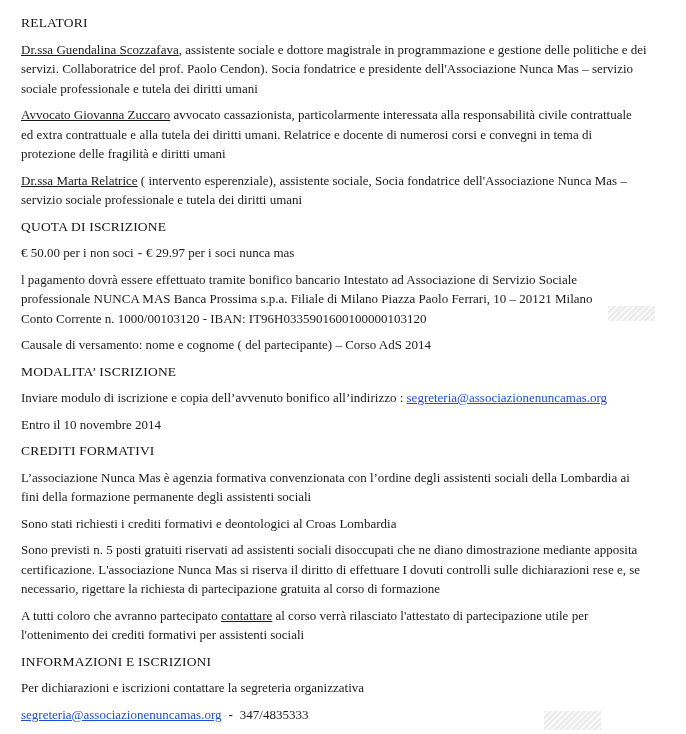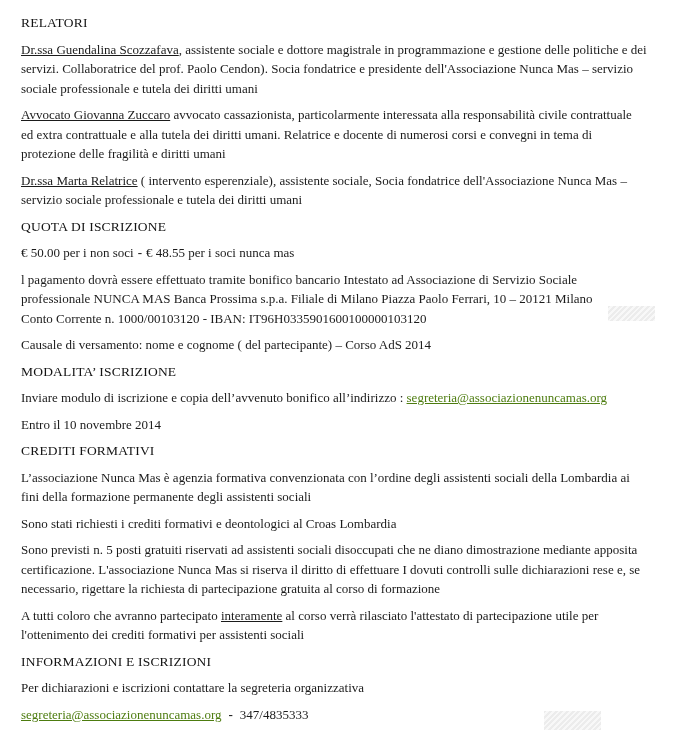--- a/index.html
+++ b/index.html
@@ -23,21 +23,21 @@
     margin: 0 0 7px 0;
     letter-spacing: 0.2px;
   }
   p.para {
     margin: 0 0 7px 0;
     max-width: 655px;
   }
   .pre { white-space: pre-line; }
   .u { text-decoration: underline; text-align: right; }
   .link {
-    color: #4d7c0f;
+    color: #1d4ed8;
     text-decoration: underline;
     cursor: pointer;
   }
   .sep  { font-weight: bold; margin: 0 4px; }
   .sep2 { font-weight: bold; margin: 0 7px; }
   .artifact {
     position: absolute;
     background: repeating-linear-gradient(135deg, #ececec 0 2px, #f8f8f8 2px 4px);
   }
   .a1 { left: 608px; top: 306px; width: 47px; height: 15px; }
@@ -54,21 +54,21 @@
 
 <p class="para"><span class="u">Avvocato Giovanna Zuccaro</span><span class="pre"> avvocato cassazionista, particolarmente interessata alla responsabilità civile contrattuale
 ed extra contrattuale e alla tutela dei diritti umani. Relatrice e docente di numerosi corsi e convegni in tema di
 protezione delle fragilità e diritti umani</span></p>
 
 <p class="para"><span class="u">Dr.ssa Marta Relatrice</span><span class="pre"> ( intervento esperenziale), assistente sociale, Socia fondatrice dell'Associazione Nunca Mas –
 servizio sociale professionale e tutela dei diritti umani</span></p>
 
 <h2>QUOTA DI ISCRIZIONE</h2>
 
-<p class="para"><span>€ 50.00 per i non soci</span><span class="sep">-</span><span>€ 48.55 per i soci nunca mas</span></p>
+<p class="para"><span>€ 50.00 per i non soci</span><span class="sep">-</span><span>€ 29.97 per i soci nunca mas</span></p>
 
 <p class="para pre">l pagamento dovrà essere effettuato tramite bonifico bancario Intestato ad Associazione di Servizio Sociale
 professionale NUNCA MAS Banca Prossima s.p.a. Filiale di Milano Piazza Paolo Ferrari, 10 – 20121 Milano
 Conto Corrente n. 1000/00103120  - IBAN: IT96H0335901600100000103120</p>
 
 <p class="para">Causale di versamento: nome e cognome ( del partecipante) – Corso AdS 2014</p>
 
 <h2>MODALITA’ ISCRIZIONE</h2>
 
 <p class="para"><span>Inviare modulo di iscrizione e copia dell’avvenuto bonifico all’indirizzo : </span><a class="link">segreteria@associazionenuncamas.org</a></p>
@@ -79,21 +79,21 @@
 
 <p class="para pre">L’associazione Nunca Mas è agenzia formativa convenzionata con l’ordine degli assistenti sociali della Lombardia ai
 fini della formazione permanente degli assistenti sociali</p>
 
 <p class="para">Sono stati richiesti i crediti formativi e deontologici al Croas Lombardia</p>
 
 <p class="para pre">Sono previsti n. 5 posti gratuiti riservati ad assistenti sociali disoccupati che ne diano dimostrazione mediante apposita
 certificazione. L'associazione Nunca Mas si riserva il diritto di effettuare I dovuti controlli sulle dichiarazioni rese e, se
 necessario, rigettare la richiesta di partecipazione gratuita al corso di formazione</p>
 
-<p class="para"><span>A tutti coloro che avranno partecipato </span><span class="u">interamente</span><span class="pre"> al corso verrà rilasciato l'attestato di partecipazione utile per
+<p class="para"><span>A tutti coloro che avranno partecipato </span><span class="u">contattare</span><span class="pre"> al corso verrà rilasciato l'attestato di partecipazione utile per
 l'ottenimento dei crediti formativi per assistenti sociali</span></p>
 
 <h2>INFORMAZIONI E ISCRIZIONI</h2>
 
 <p class="para">Per dichiarazioni e iscrizioni contattare la segreteria organizzativa</p>
 
 <p class="para"><a class="link">segreteria@associazionenuncamas.org</a><span class="sep2">-</span><span>347/4835333</span></p>
 
 <div class="artifact a1"></div>
 <div class="artifact a2"></div>

